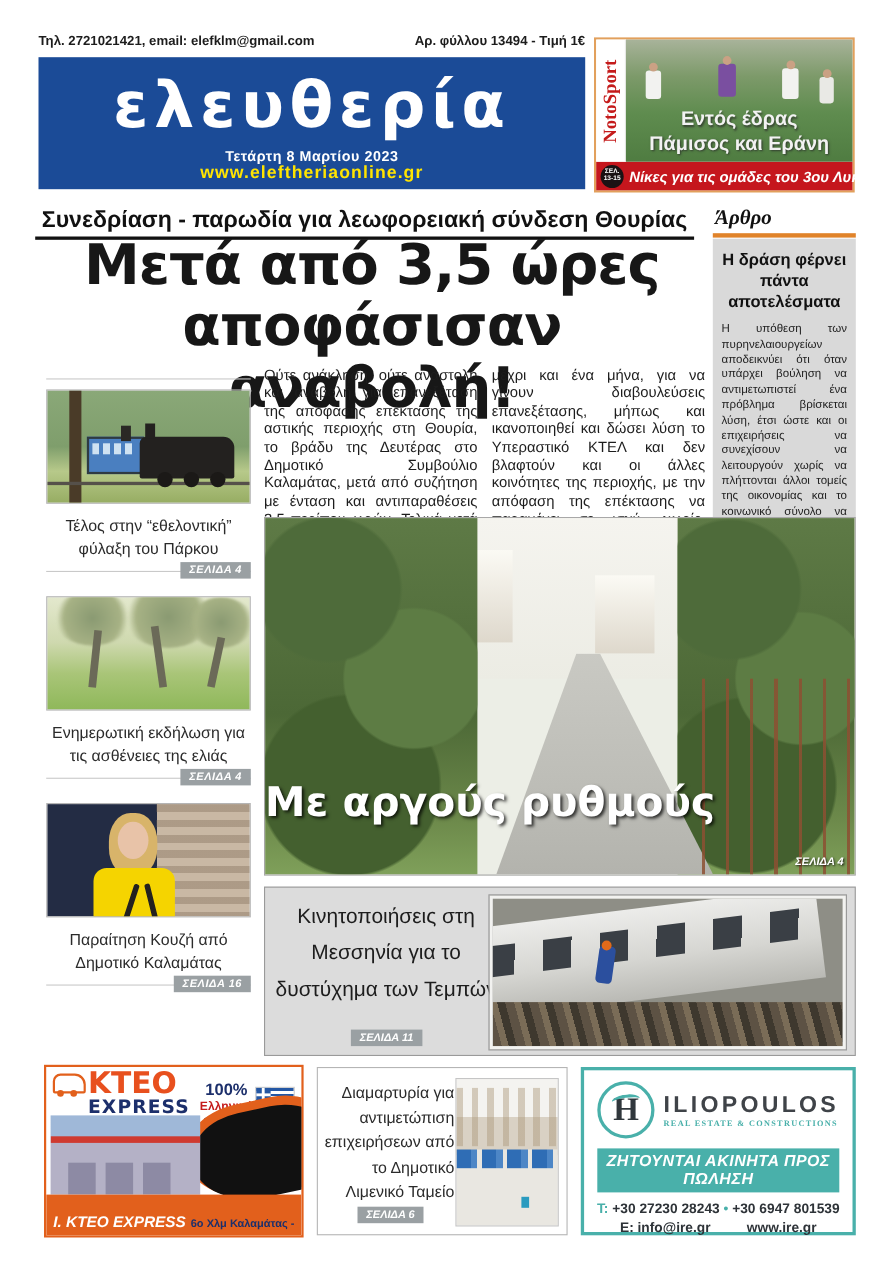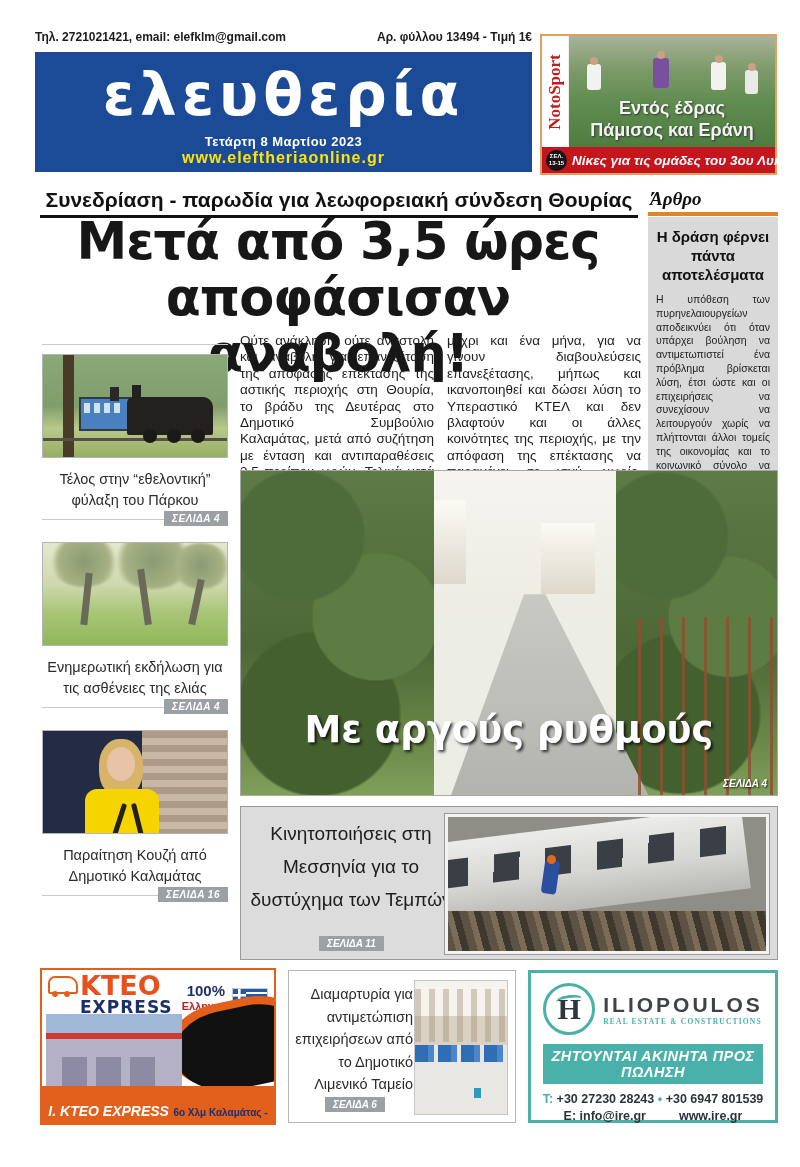--- a/index.html
+++ b/index.html
@@ -37,21 +37,21 @@
   .ns-headline { position:absolute; left:0; right:0; bottom:6px; text-align:center;
     color:#f2f2f2; font-weight:bold; font-size:18px; line-height:22px;
     text-shadow:1px 1px 2px rgba(40,40,40,.8); }
   .ns-bar { height:26px; background:#c5161d; color:#fff; display:flex; align-items:center; }
   .ns-badge { background:#1a1214; color:#fff; border-radius:50%; width:21px; height:21px;
     margin:0 5px 0 4px; display:flex; flex-direction:column; justify-content:center;
     text-align:center; font-size:6px; font-weight:bold; line-height:1.2; flex-shrink:0; }
   .ns-strap { font-style:italic; font-weight:bold; font-size:13.5px; white-space:nowrap; }
 
   
-  .kicker-wrap { left:32px; top:188px; width:614px; text-align:center; }
+  .kicker-wrap { left:32px; top:188px; width:614px; }
   .kicker { display:inline-block; font-size:21px; font-weight:bold; color:#111;
     border-bottom:3px solid #111; padding:0 6px 3px; }
   .headline { left:28px; top:214px; width:620px; text-align:center;
     font-family:"DejaVu Sans", sans-serif; font-weight:800; font-size:51px;
     line-height:56px; letter-spacing:-1px; color:#171717; }
   .lead-body { left:240px; top:333px; width:402px; display:flex; gap:13px; }
   .lead-col { width:194px; font-size:13.5px; line-height:16.4px; text-align:justify; color:#1d1d1d; }
   .pageref-inline { white-space:nowrap; font-weight:bold; font-size:13.5px; color:#222; margin-left:14px; }
   .redsq { display:inline-block; width:11px; height:11px; background:#d9132b; margin-right:5px;
     vertical-align:-1px; }
@@ -85,21 +85,21 @@
   .cp-veg { position:absolute; top:0; height:100%; width:36%;
     background:radial-gradient(circle at 30% 20%, #4e6b3a 0 22%, transparent 23%),
       radial-gradient(circle at 70% 45%, #5d7c44 0 28%, transparent 29%),
       radial-gradient(circle at 40% 75%, #44602f 0 30%, transparent 31%),
       linear-gradient(180deg,#5e7a46 0%,#4c6836 55%,#6d8a4b 85%,#7fa05a 100%); }
   .cp-road { position:absolute; bottom:0; left:36%; width:40%; height:62%;
     clip-path:polygon(42% 0, 52% 0, 100% 100%, 8% 100%);
     background:linear-gradient(180deg,#c9c9c3 0%,#bdbdb7 60%,#b3b3ad 100%); }
   .cp-fence { position:absolute; right:0; bottom:0; width:26%; height:55%;
     background:repeating-linear-gradient(90deg, rgba(140,80,50,.85) 0 3px, transparent 3px 22px); }
-  .cp-headline { position:absolute; left:0; right:0; bottom:42px; text-align:center;
+  .cp-headline { position:absolute; left:0; right:0; bottom:42px; 
     font-family:"DejaVu Sans", sans-serif; font-weight:800; font-size:37px; line-height:47px;
     color:#fff; text-shadow:2px 2px 3px rgba(0,0,0,.75); }
   .cp-selida { position:absolute; right:10px; bottom:6px; color:#fff; font-size:10px;
     font-weight:bold; font-style:italic; text-shadow:1px 1px 2px rgba(0,0,0,.8); }
 
   
   .tempi { left:240px; top:806px; width:538px; height:154px; background:#dcdcdc;
     border:1px solid #9a9a9a; box-sizing:border-box; position:absolute; }
   .tempi-text { position:absolute; left:8px; top:10px; width:204px; text-align:center;
     font-size:19px; line-height:33px; color:#1d1d1d; }

